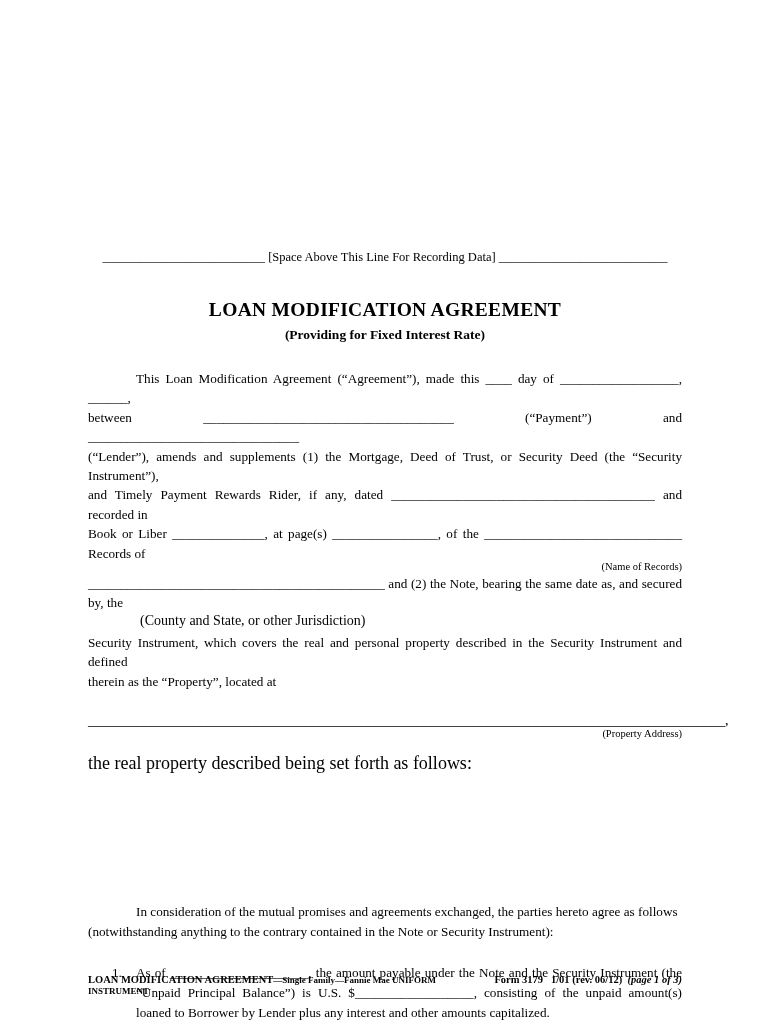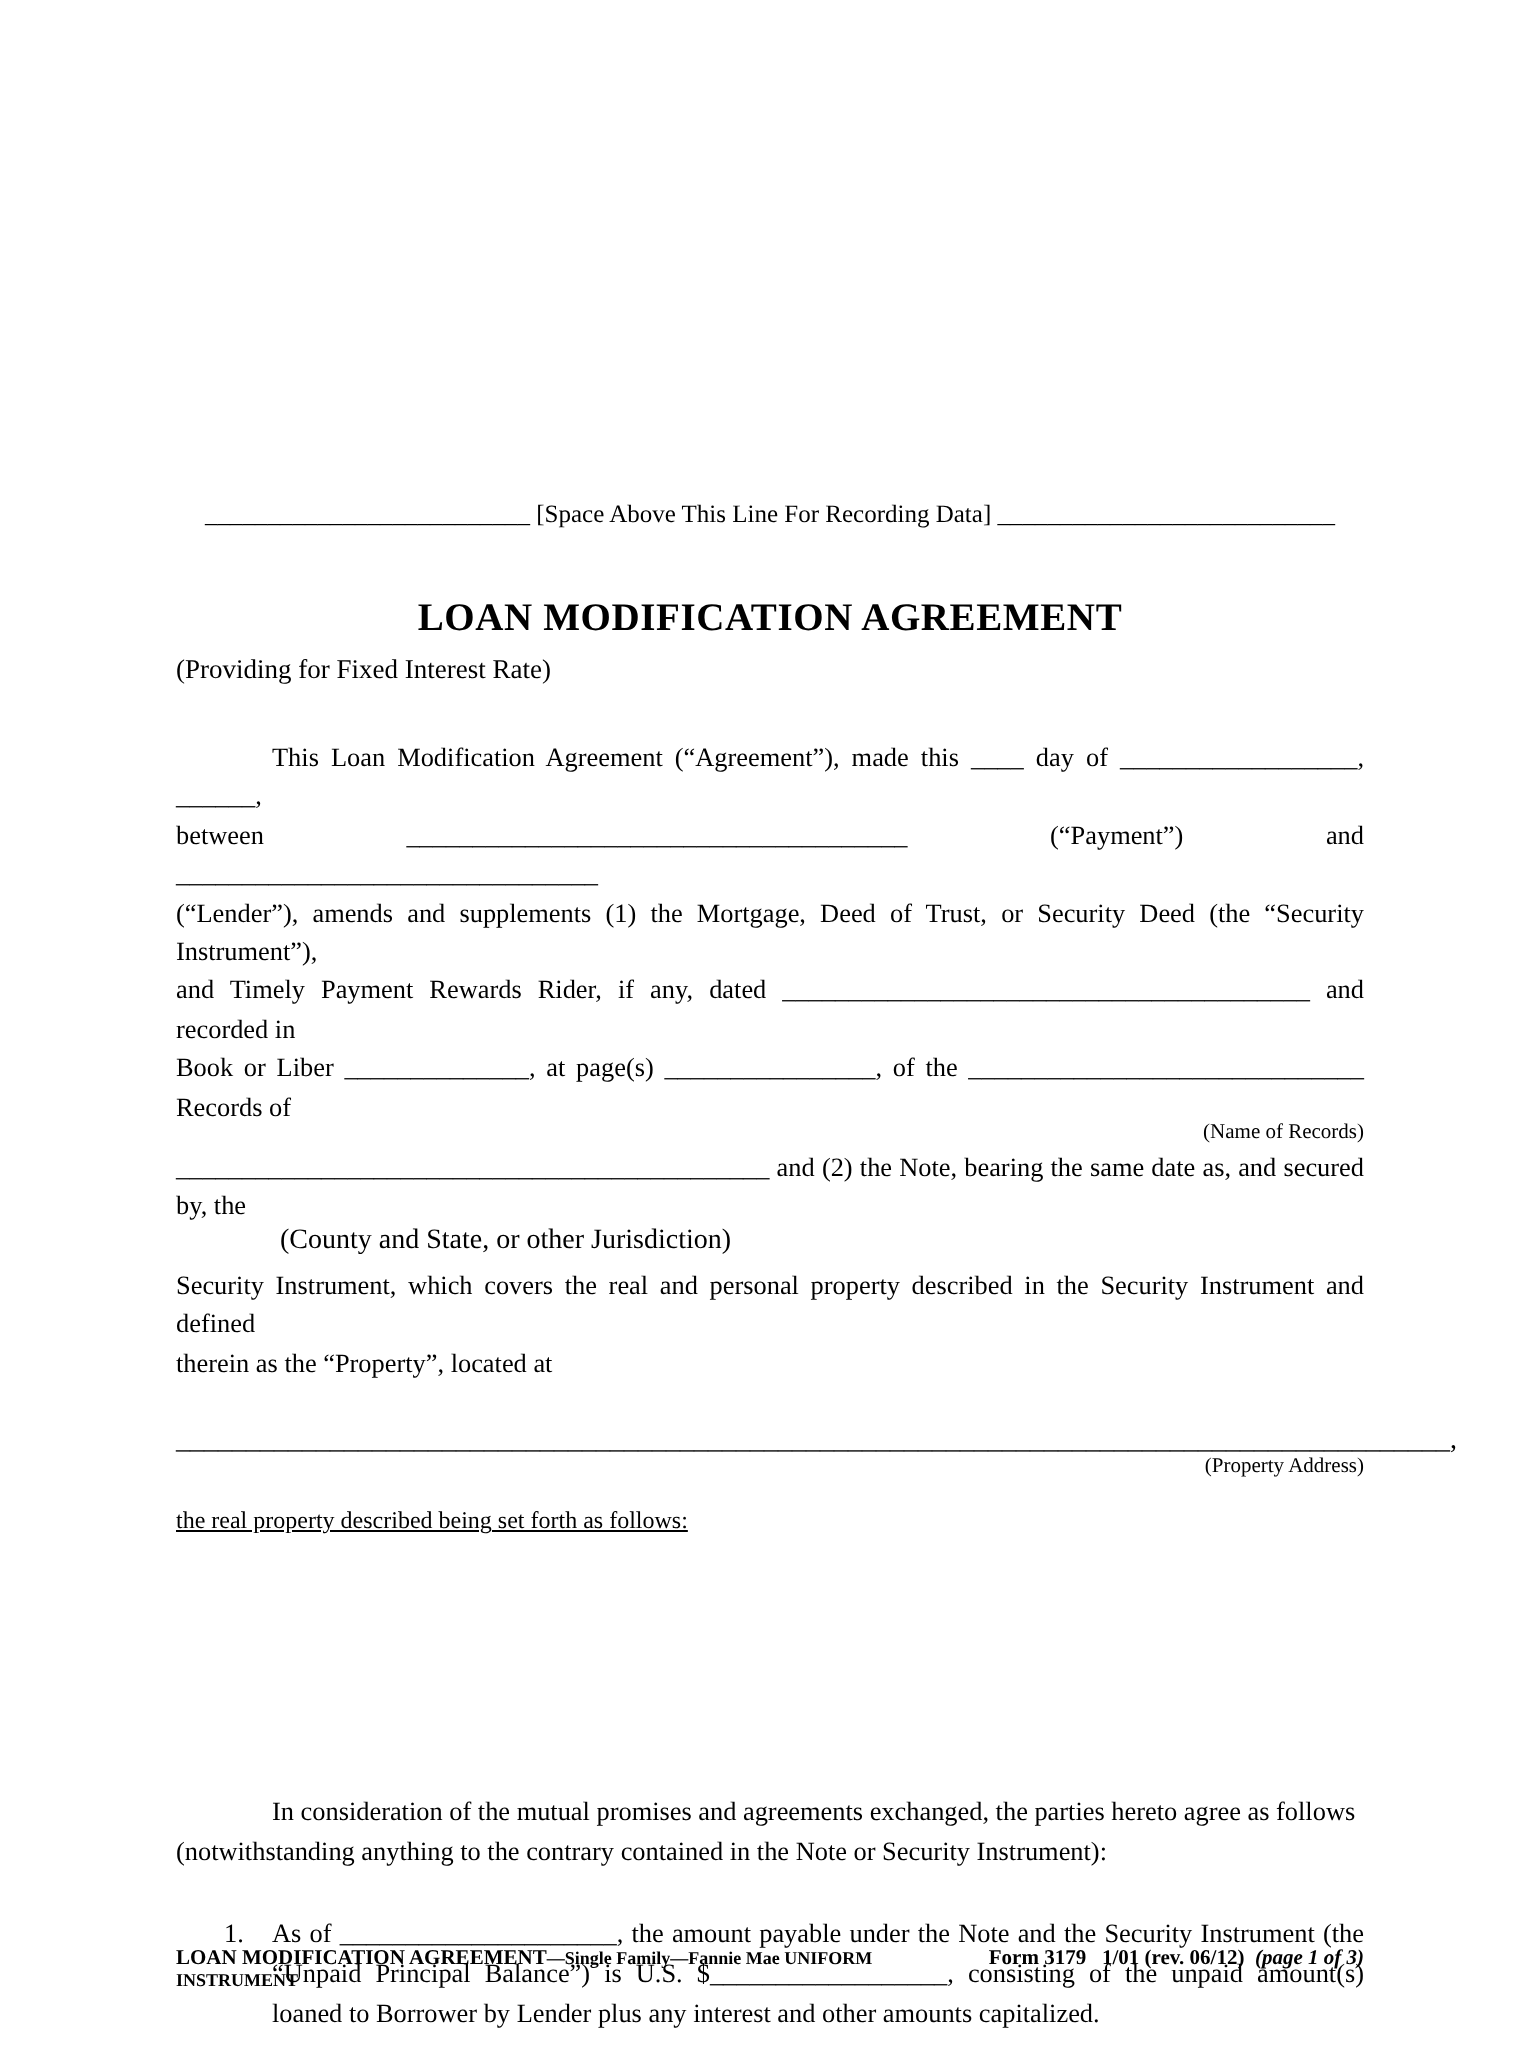--- a/index.html
+++ b/index.html
@@ -37,23 +37,23 @@
     margin: 0 0 34px 0;
   }
   .title {
     text-align: center;
     font-size: 19.5px;
     font-weight: bold;
     letter-spacing: 0.3px;
     margin: 0;
   }
   .subtitle {
-    text-align: left;
+    text-align: center;
     font-size: 13.5px;
-    font-weight: normal;
+    font-weight: bold;
     margin: 6px 0 0 0;
   }
   .body-block {
     margin-top: 26px;
     font-size: 13.2px;
     line-height: 1.47;
     text-align: justify;
   }
   .indent {
     display: inline-block;
@@ -71,22 +71,21 @@
     margin: -1px 0 1px 0;
     padding-left: 52px;
   }
   .prop-addr-line {
     margin-top: 22px;
     font-size: 14px;
     line-height: 1.2;
   }
   .after-addr {
     margin-top: 14px;
-    font-size: 12px;
-    text-decoration: underline;
+    font-size: 18px;
   }
   .consideration {
     margin-top: 128px;
     font-size: 13.2px;
     line-height: 1.47;
     text-align: justify;
   }
   ol.numlist {
     margin: 22px 0 0 0;
     padding: 0 0 0 0;

